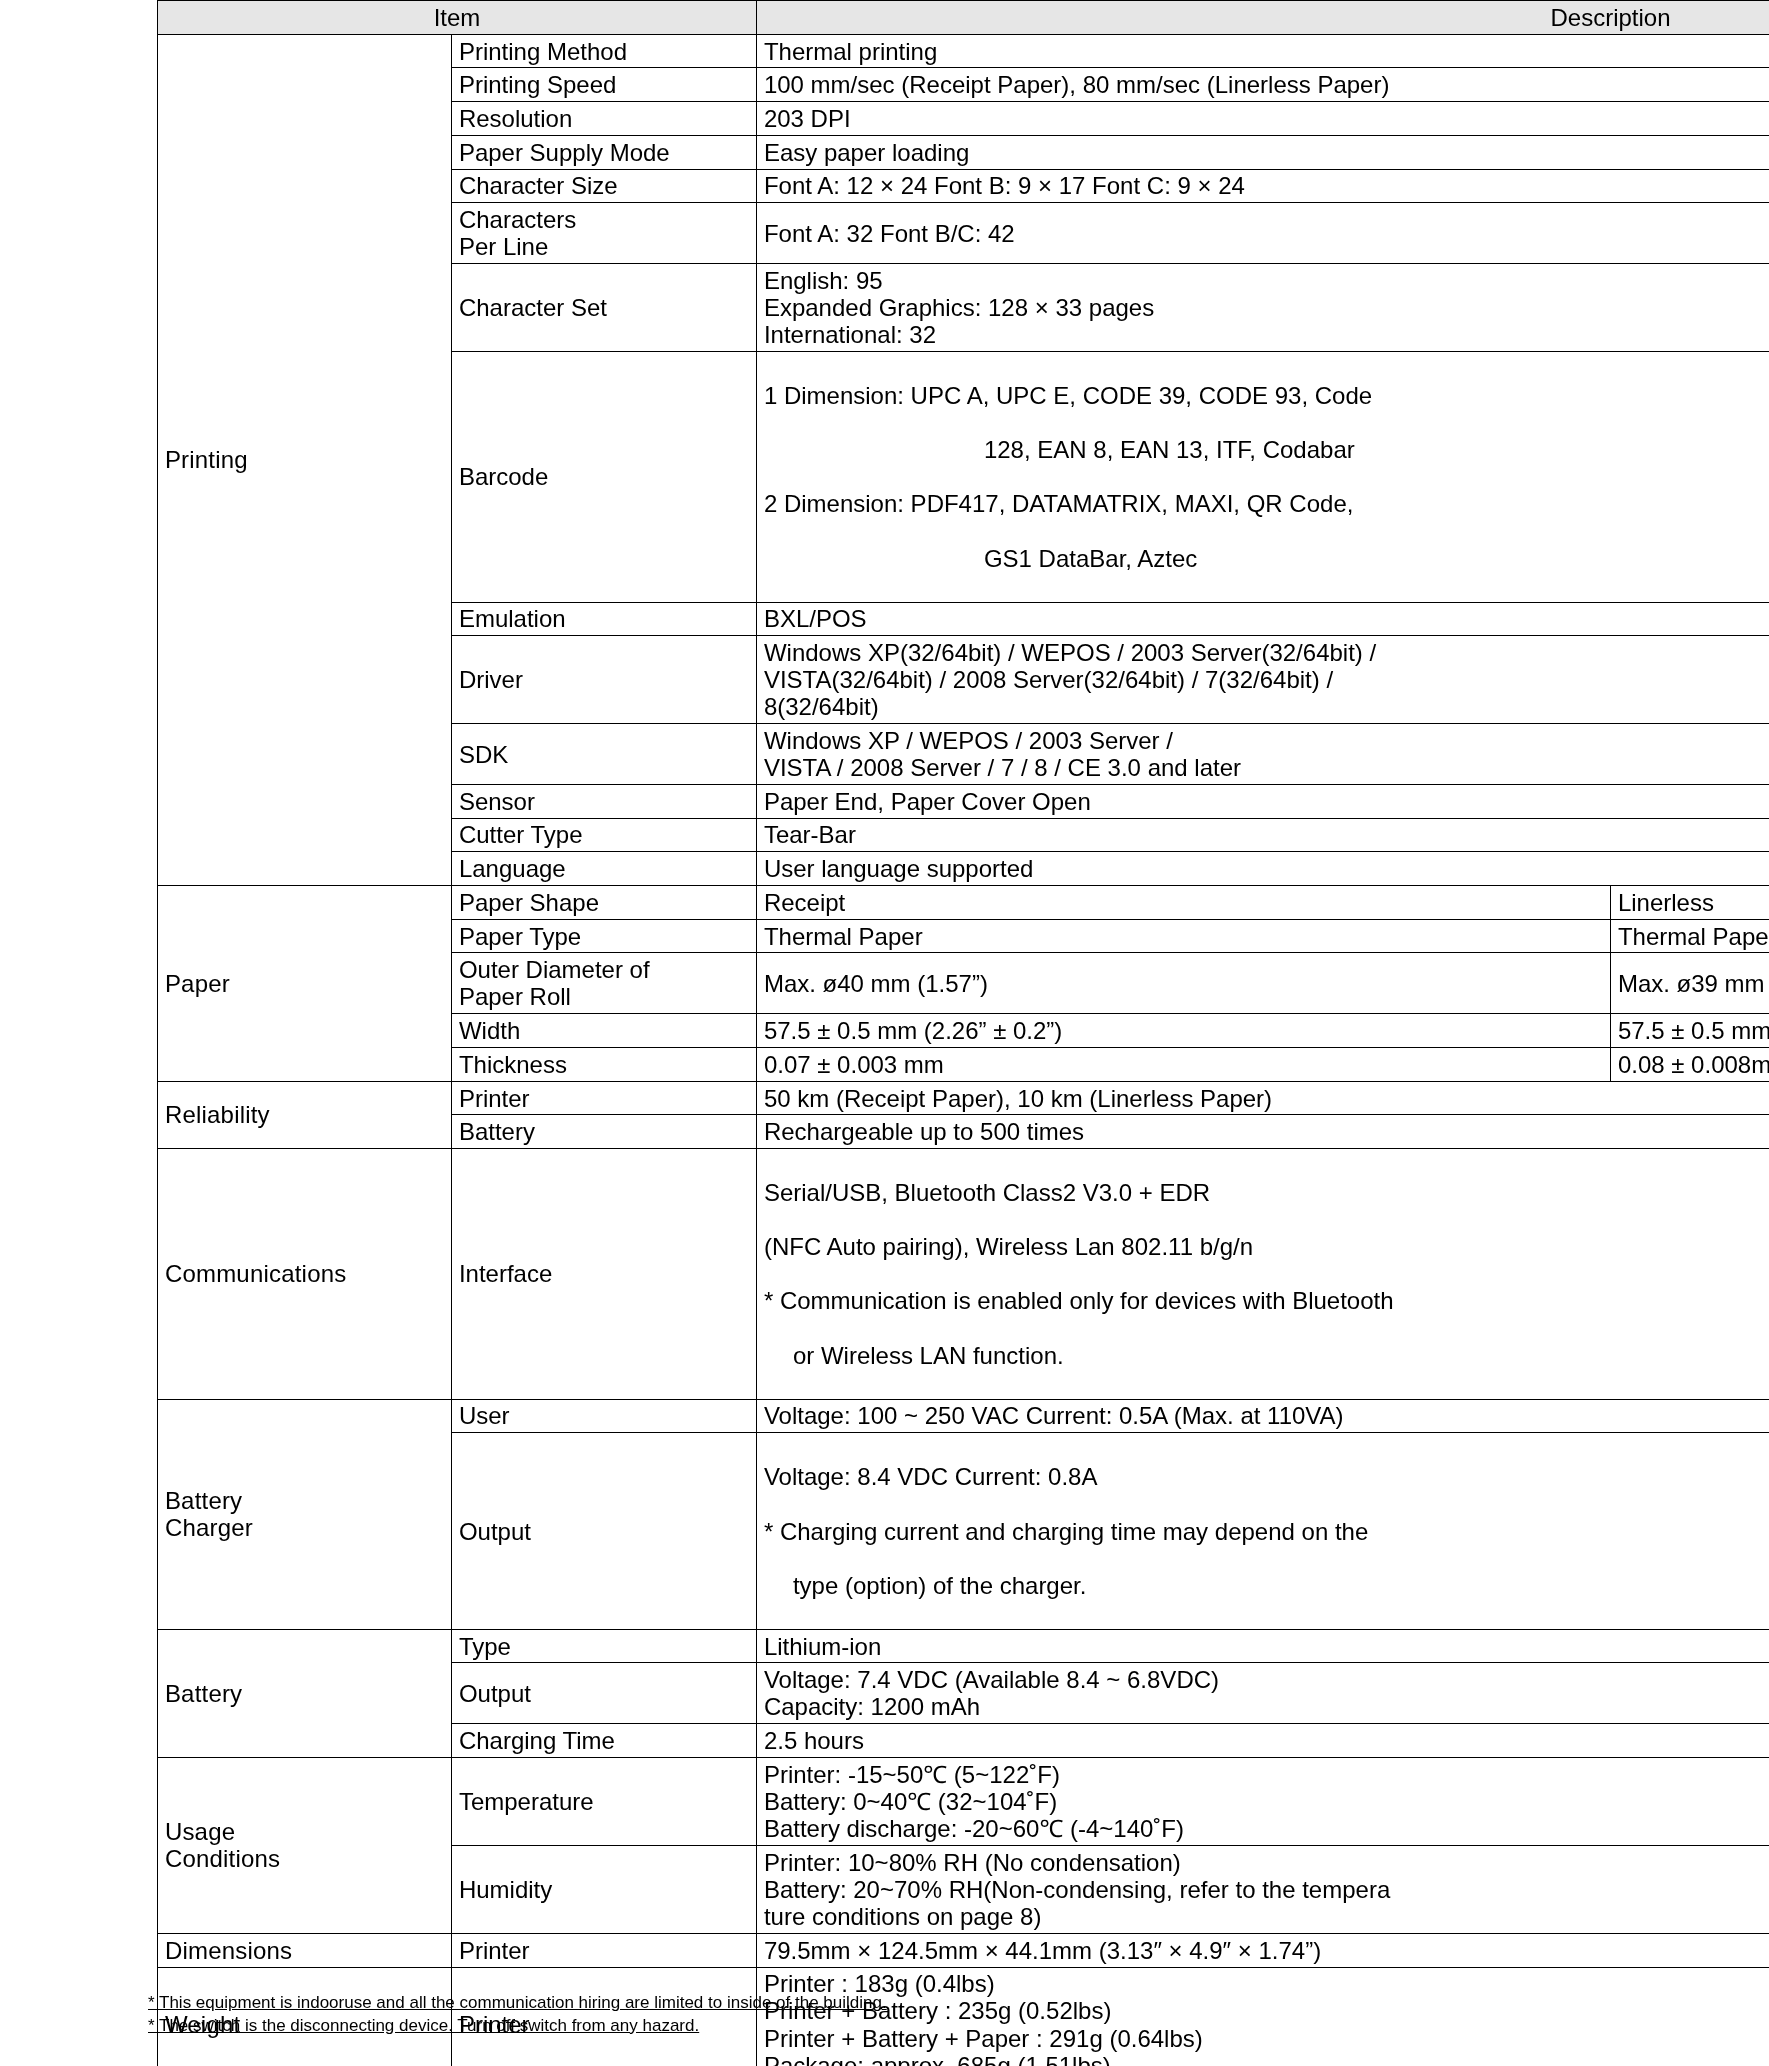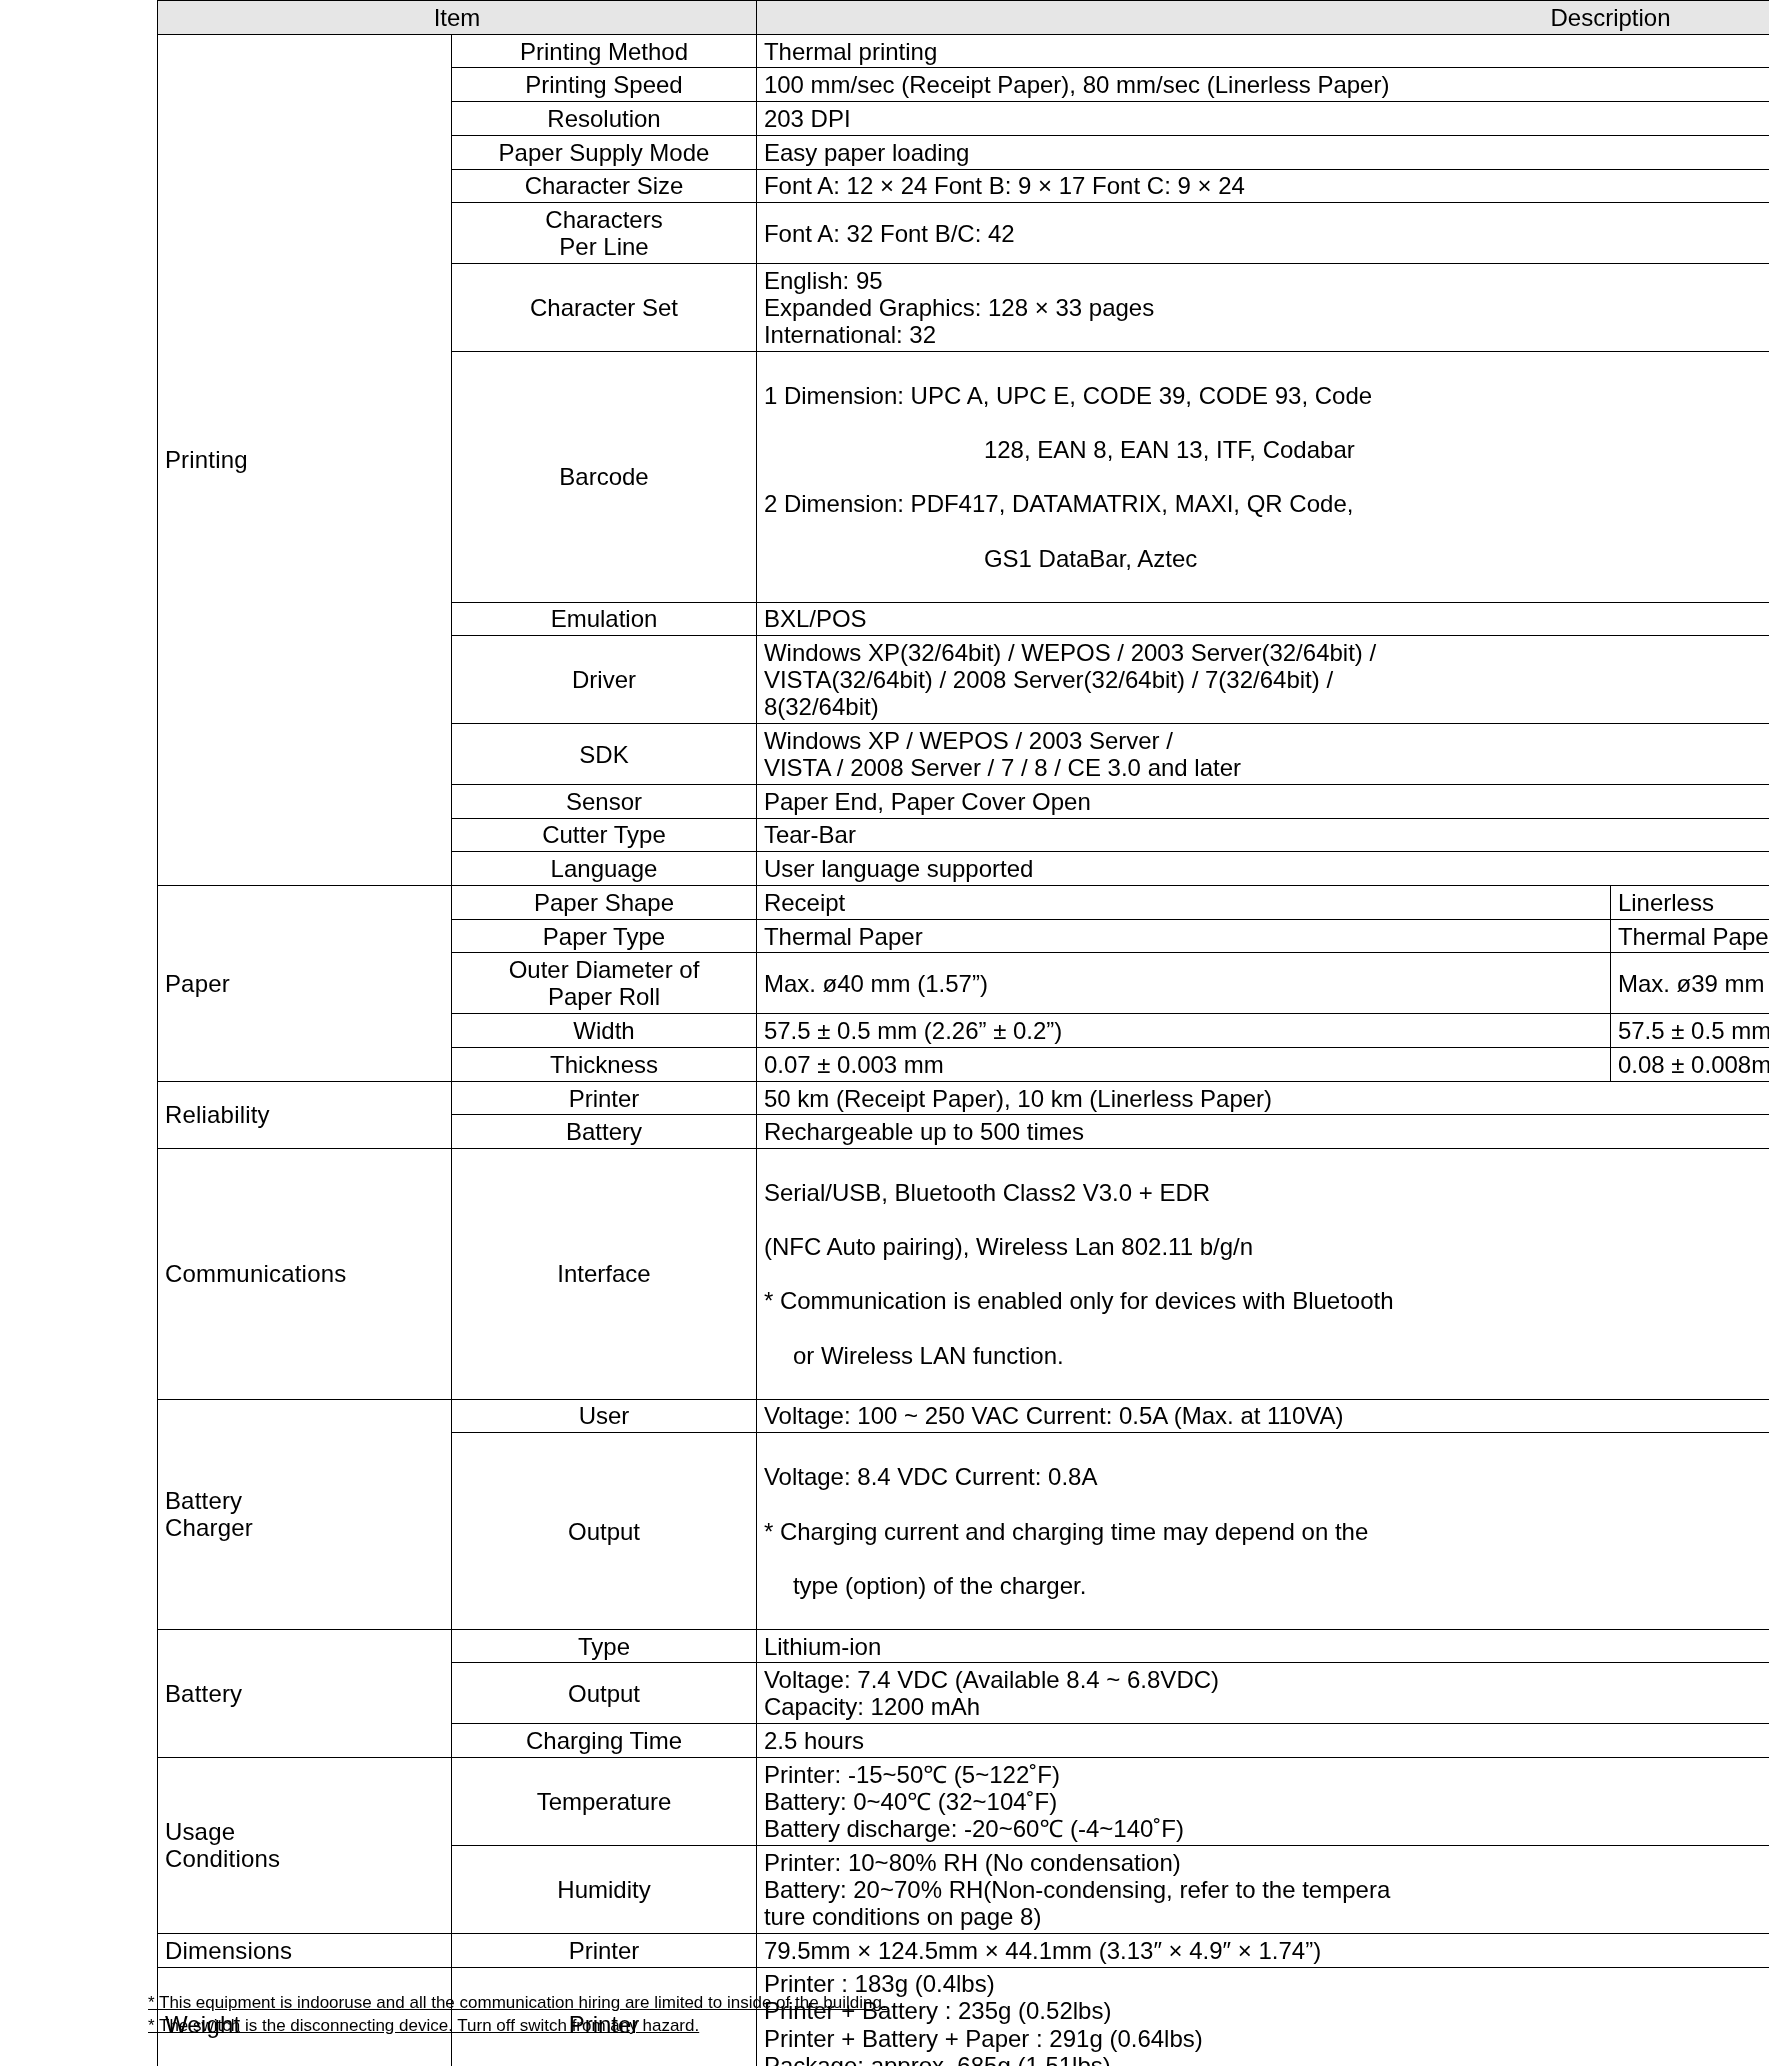--- a/index.html
+++ b/index.html
@@ -56,21 +56,21 @@
     padding-bottom: 6.9px;
   }
 
   .cat {
     font-weight: bold;
     font-size: 26px;
     letter-spacing: 0.2px;
   }
 
   .sub {
-    text-align: center;
+    text-align: left;
     font-size: 24px;
   }
 
   .desc {
     text-align: left;
     font-size: 24px;
     white-space: pre-line;
   }
 
   .desc-c {

